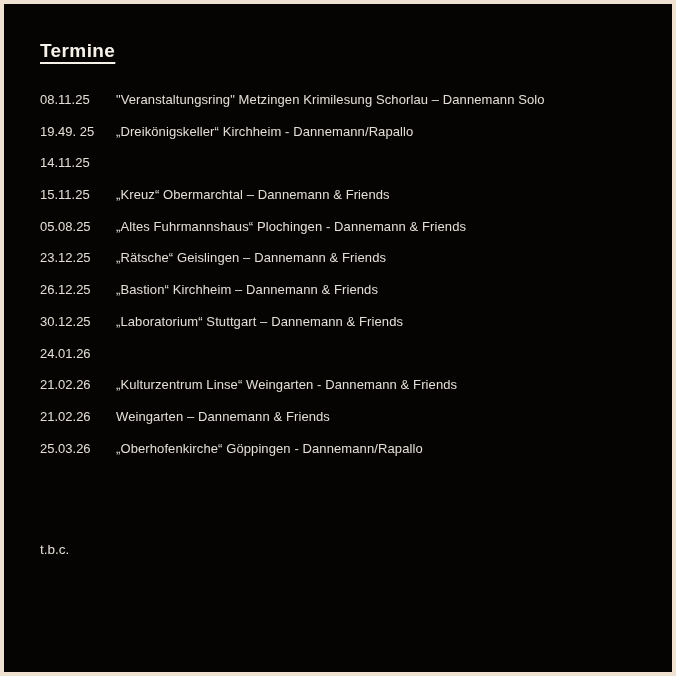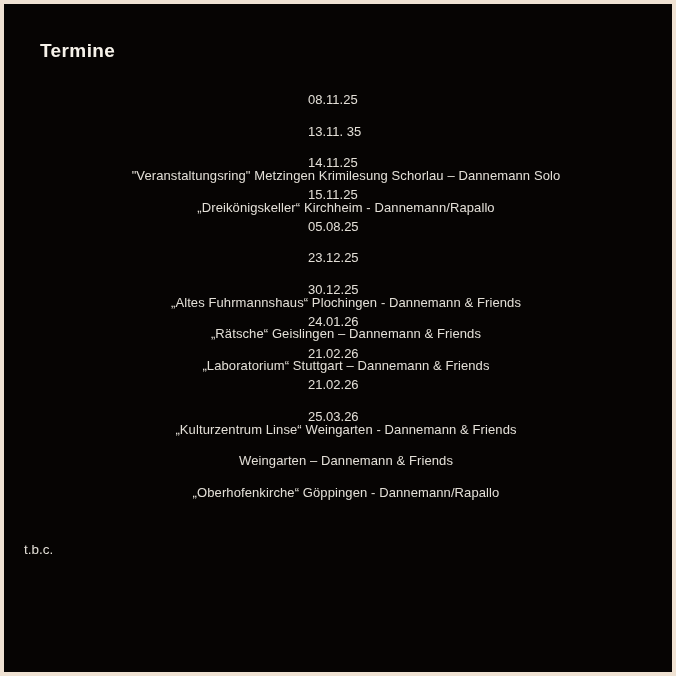--- a/index.html
+++ b/index.html
@@ -24,87 +24,92 @@
   }
   .page-title {
     position: absolute;
     top: 36px;
     left: 36px;
     margin: 0;
     font-size: 19px;
     font-weight: bold;
     color: var(--title);
     letter-spacing: 0.4px;
+    text-decoration: underline;
     text-decoration-thickness: 2px;
     text-underline-offset: 5px;
   }
   .events {
     position: absolute;
     top: 88px;
     left: 36px;
     right: 20px;
   }
   .event-row {
     height: 31.7px;
     display: flex;
-    align-items: center;
+    align-items: flex-start;
     color: var(--text);
     font-size: 13px;
     white-space: nowrap;
-    flex-direction: column;
   }
   .event-date {
     width: 76px;
     flex: 0 0 76px;
   }
   .event-desc {
     letter-spacing: 0.1px;
   }
   .tbc-note {
     position: absolute;
     top: 538px;
-    left: 20px;
+    left: 36px;
     color: var(--text);
     font-size: 13.5px;
   }
 </style>
 </head>
 <body>
 
 <h1 class="page-title">Termine</h1>
 
 <div class="events" id="events-list">
   <div class="event-row">
     <span class="event-date">08.11.25</span>
     <span class="event-desc">"Veranstaltungsring" Metzingen Krimilesung Schorlau – Dannemann Solo</span>
   </div>
 
   <div class="event-row">
-    <span class="event-date">13.11. 35</span>
+    <span class="event-date">19.49. 25</span>
     <span class="event-desc">„Dreikönigskeller“ Kirchheim - Dannemann/Rapallo</span>
   </div>
 
   <div class="event-row">
     <span class="event-date">14.11.25</span>
   </div>
 
   <div class="event-row">
     <span class="event-date">15.11.25</span>
+    <span class="event-desc">„Kreuz“ Obermarchtal – Dannemann &amp; Friends</span>
   </div>
 
   <div class="event-row">
     <span class="event-date">05.08.25</span>
     <span class="event-desc">„Altes Fuhrmannshaus“ Plochingen - Dannemann &amp; Friends</span>
   </div>
 
   <div class="event-row">
     <span class="event-date">23.12.25</span>
     <span class="event-desc">„Rätsche“ Geislingen – Dannemann &amp; Friends</span>
   </div>
 
+  <div class="event-row">
+    <span class="event-date">26.12.25</span>
+    <span class="event-desc">„Bastion“ Kirchheim – Dannemann &amp; Friends</span>
+  </div>
 
   <div class="event-row">
     <span class="event-date">30.12.25</span>
     <span class="event-desc">„Laboratorium“ Stuttgart – Dannemann &amp; Friends</span>
   </div>
 
 
   <div class="event-row">
     <span class="event-date">24.01.26</span>
   </div>

